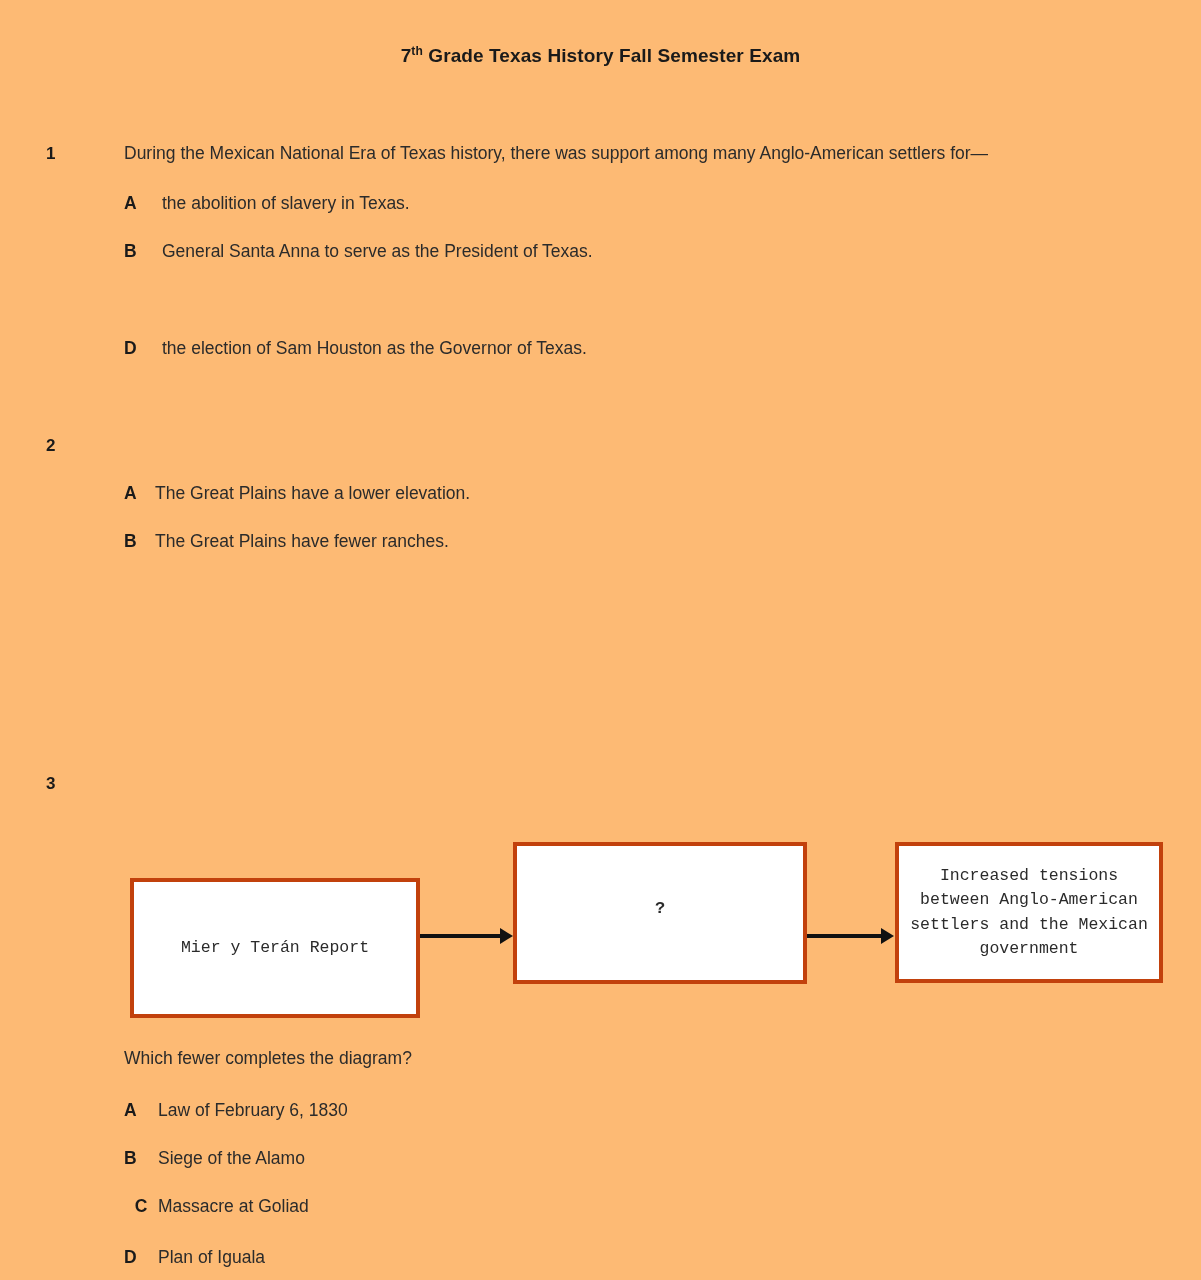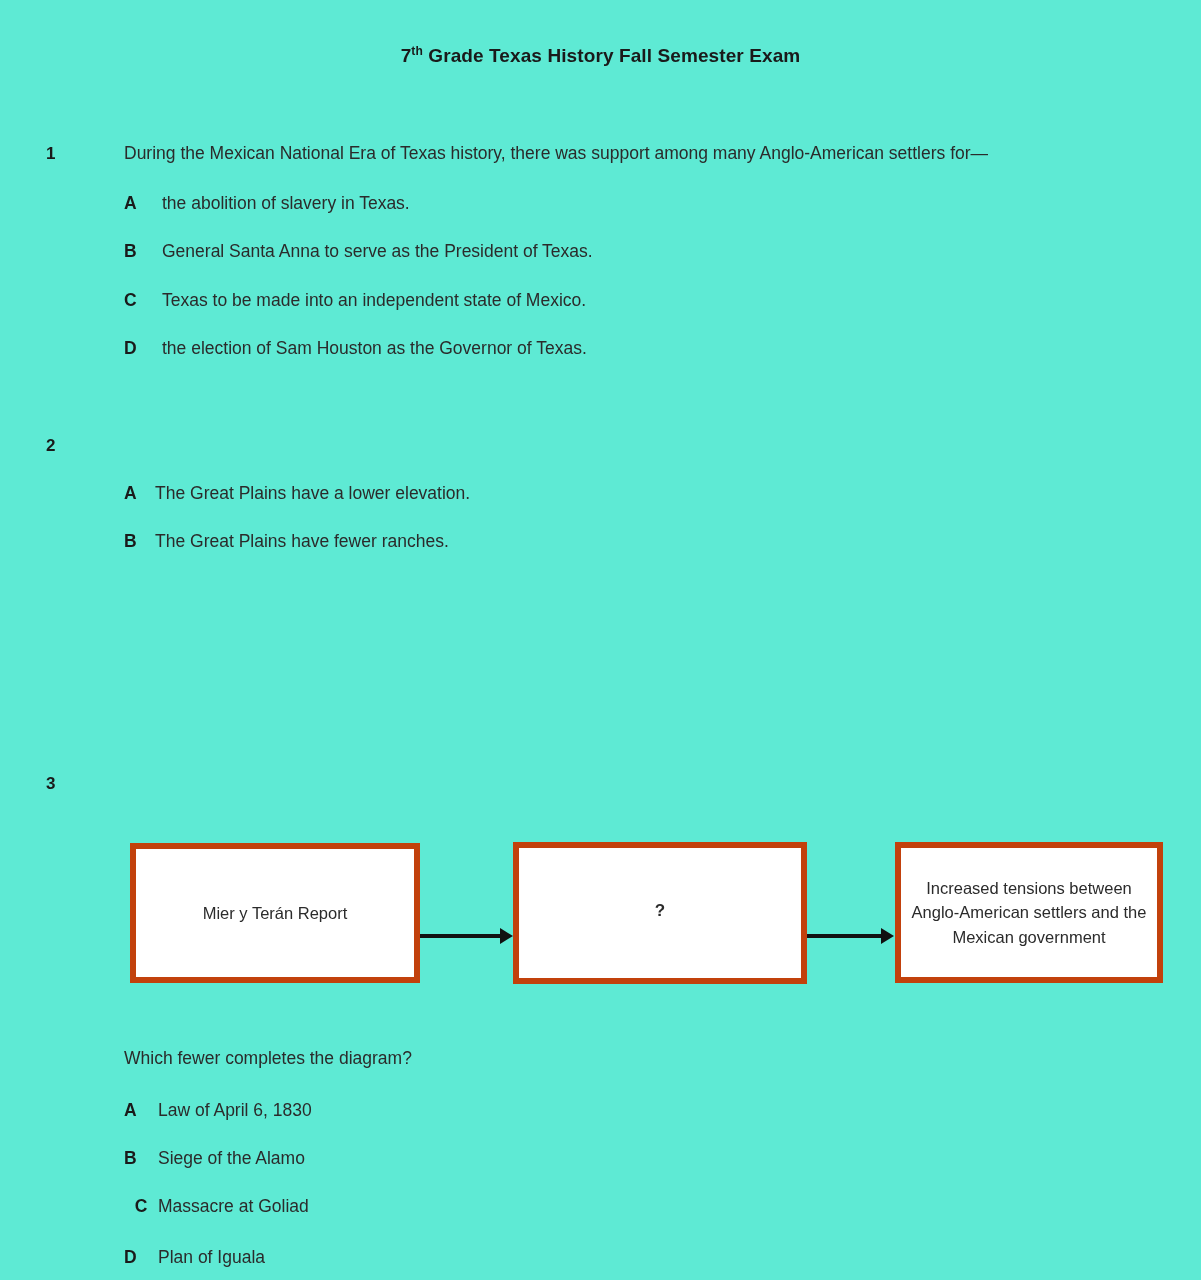--- a/index.html
+++ b/index.html
@@ -12,21 +12,21 @@
     height: 1280px;
     position: relative;
     font-family: "Liberation Sans", sans-serif;
     color: #231f20;
     overflow: hidden;
   }
   .page {
     position: relative;
     width: 1201px;
     height: 1280px;
-    background: #5eead4;
+    background: #fdba74;
   }
 
   
   .exam-title {
     position: absolute;
     top: 44px;
     left: 0;
     width: 1201px;
     text-align: center;
     font-size: 19px;
@@ -80,34 +80,34 @@
   .diagram {
     position: absolute;
     left: 0;
     top: 0;
     width: 1201px;
     height: 1280px;
     pointer-events: none;
   }
   .dbox {
     position: absolute;
-    border: 6px solid #c2410c;
+    border: 4px solid #c2410c;
     background: #ffffff;
     box-sizing: border-box;
-    font-family: Liberation Sans, sans-serif;
+    font-family: Liberation Mono, monospace;
     font-size: 16.5px;
     color: #2b2b2b;
     display: flex;
     align-items: center;
     justify-content: center;
     text-align: center;
     line-height: 1.48;
     pointer-events: auto;
   }
-  #dbox-1 { left: 130px; top: 843px; width: 290px; height: 140px; }
+  #dbox-1 { left: 130px; top: 878px; width: 290px; height: 140px; }
   #dbox-2 {
     left: 513px; top: 842px; width: 294px; height: 142px;
     align-items: flex-start;
     padding-top: 50px;
     font-weight: bold;
     font-size: 17px;
   }
   #dbox-3 {
     left: 895px; top: 842px; width: 268px; height: 141px;
     padding: 0 8px;
@@ -140,23 +140,20 @@
 
   <div class="qnum" style="top:144px;">1</div>
   <div class="qstem" style="top:143px;">During the Mexican National Era of Texas history, there was support among many Anglo-American settlers for—</div>
 
   <div class="choice g1" style="top:193px;">
     <span class="ltr">A</span><span class="txt">the abolition of slavery in Texas.</span>
   </div>
   <div class="choice g1" style="top:241px;">
     <span class="ltr">B</span><span class="txt">General Santa Anna to serve as the President of Texas.</span>
   </div>
-  <div class="choice g1" style="top:290px;">
-    <span class="ltr">C</span><span class="txt">Texas to be made into an independent state of Mexico.</span>
-  </div>
   <div class="choice g1" style="top:338px;">
     <span class="ltr">D</span><span class="txt">the election of Sam Houston as the Governor of Texas.</span>
   </div>
 
   <div class="qnum" style="top:436px;">2</div>
 
   <div class="choice g2" style="top:483px;">
     <span class="ltr">A</span><span class="txt">The Great Plains have a lower elevation.</span>
   </div>
   <div class="choice g2" style="top:531px;">
@@ -169,21 +166,21 @@
     <div class="dbox" id="dbox-1">Mier y Terán Report</div>
     <div class="arrow" id="arrow-1"></div>
     <div class="dbox" id="dbox-2">?</div>
     <div class="arrow" id="arrow-2"></div>
     <div class="dbox" id="dbox-3">Increased tensions between Anglo-American settlers and the Mexican government</div>
   </div>
 
   <div class="qstem" style="top:1048px;">Which fewer completes the diagram?</div>
 
   <div class="choice g3" style="top:1100px;">
-    <span class="ltr">A</span><span class="txt">Law of April 6, 1830</span>
+    <span class="ltr">A</span><span class="txt">Law of February 6, 1830</span>
   </div>
   <div class="choice g3" style="top:1148px;">
     <span class="ltr">B</span><span class="txt">Siege of the Alamo</span>
   </div>
   <div class="choice g3" style="top:1196px;text-align:center;">
     <span class="ltr">C</span><span class="txt">Massacre at Goliad</span>
   </div>
   <div class="choice g3" style="top:1247px;">
     <span class="ltr">D</span><span class="txt">Plan of Iguala</span>
   </div>

